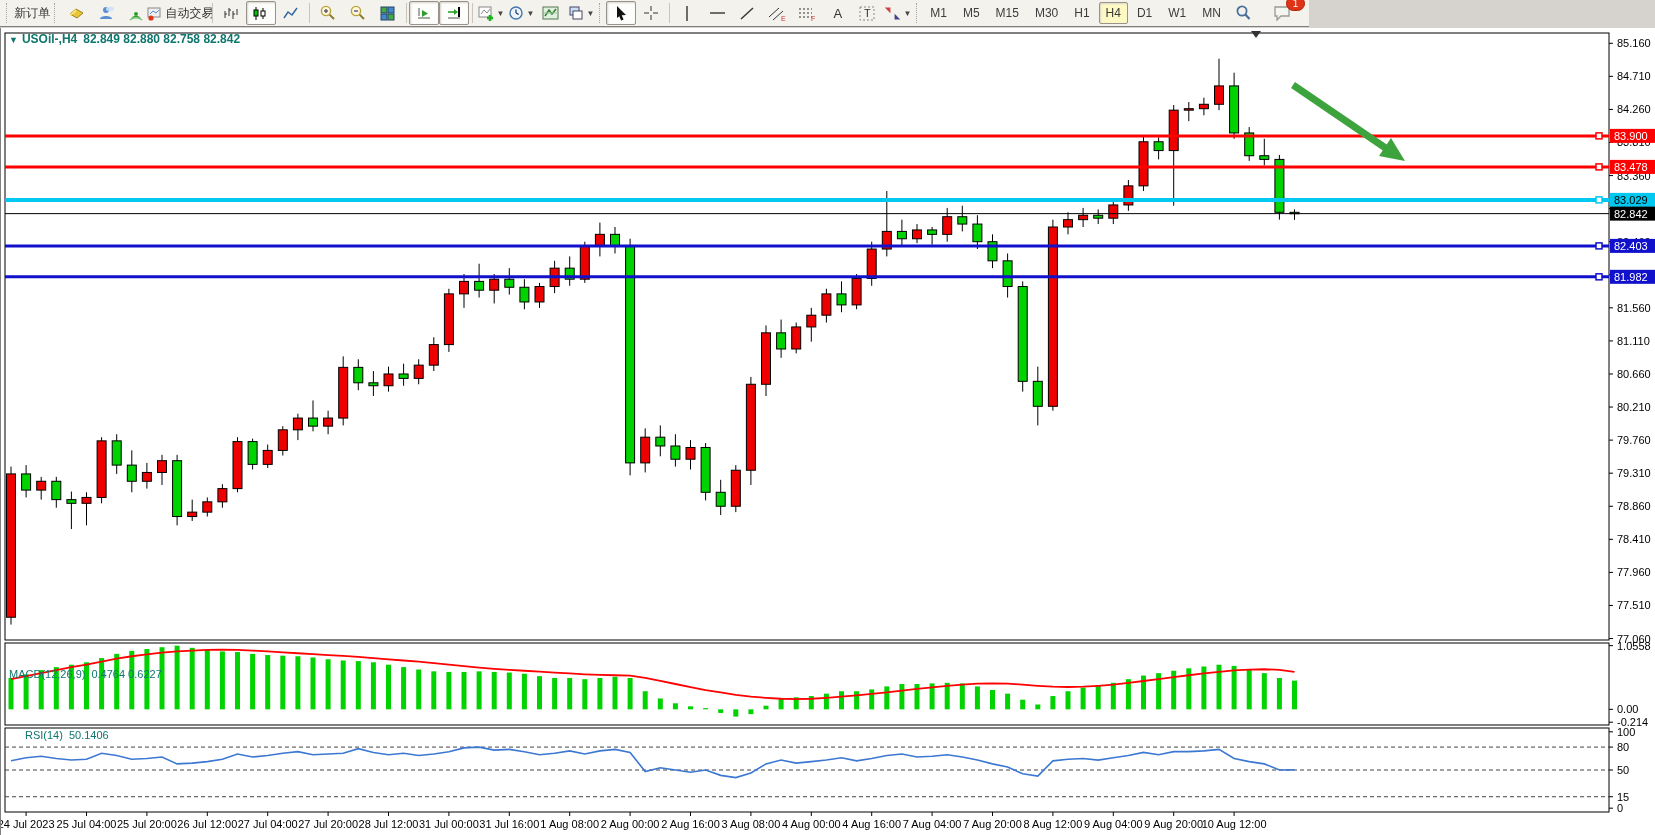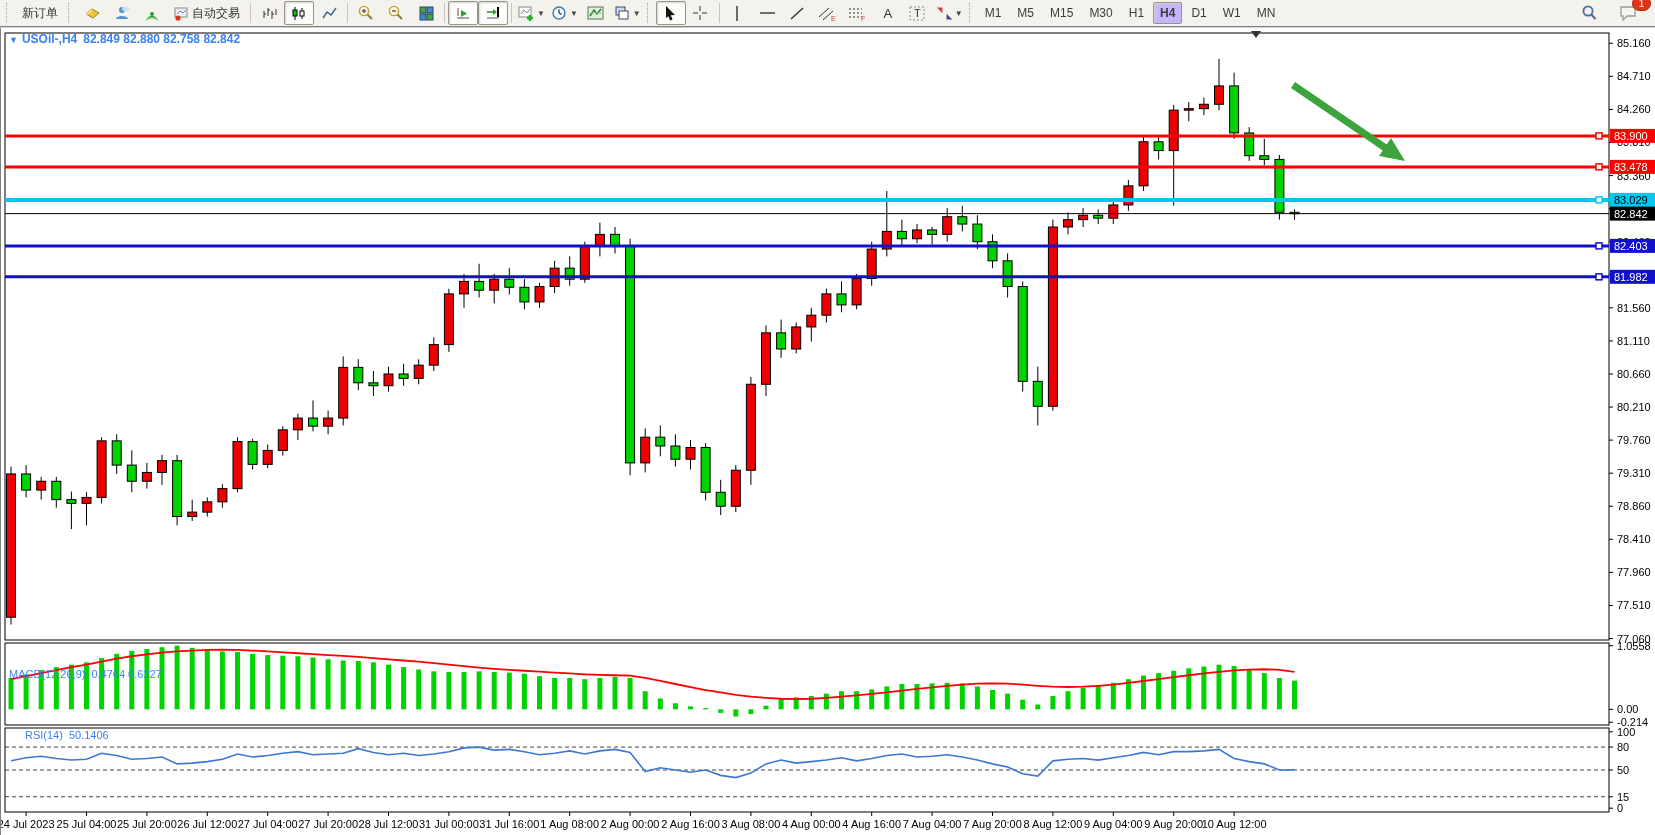--- a/index.html
+++ b/index.html
@@ -1,38 +1,38 @@
 <!DOCTYPE html>
 <html><head>
 <meta charset="utf-8">
 <style>
   html,body{margin:0;padding:0;}
   body{width:1655px;height:835px;overflow:hidden;background:#d6d3ce;
        font-family:"Liberation Sans","DejaVu Sans",sans-serif;-webkit-font-smoothing:none;}
-  #toolbar{position:absolute;top:0;left:0;width:1655px;height:27px;background:#f4f2ed;
+  #toolbar{position:absolute;top:0;left:0;width:1309px;height:27px;background:#f4f2ed;
        border-bottom:1px solid #7f7f7f;display:flex;align-items:center;padding:0 3px;box-sizing:border-box;}
   .handle{width:5px;height:20px;border-left:1px dotted #a9a49b;margin:0 3px;}
   .sep{width:1px;height:20px;background:#c9c5bc;margin:0 3px;}
   .btn{height:22px;min-width:24px;display:inline-flex;align-items:center;justify-content:center;
        border:1px solid transparent;border-radius:2px;padding:0 2px;color:#333;font-size:12px;cursor:default;}
   .btn.txt{padding:0 6px;white-space:nowrap;}
   .btn.active{background:#fdfdfb;border-color:#98948c;box-shadow:inset 1px 1px 2px #d8d4cc;}
   .btn svg{display:block;}
   .caret{font-size:8px;color:#444;margin-left:2px;}
   .tf{height:20px;padding:0 6px;font-size:12px;color:#3c3c3c;border:1px solid transparent;border-radius:2px;
       display:inline-flex;align-items:center;}
-  .tf.active{background:#c4b5fd;border-color:#98948c;box-shadow:inset 1px 1px 2px #d8d4cc;font-weight:bold;}
+  .tf.active{background:#fef9c3;border-color:#98948c;box-shadow:inset 1px 1px 2px #d8d4cc;}
   #tb-right{margin-left:auto;display:flex;align-items:center;margin-right:8px;}
   #notif{position:relative;margin-left:10px;}
   #notif-badge{position:absolute;top:-6px;right:-8px;background:#e03418;color:#fff;border-radius:8px;
       min-width:13px;height:13px;font-size:10px;display:flex;align-items:center;justify-content:center;
       border:1px solid #b02000;padding:0 2px;}
   #chartwin{position:absolute;top:28px;left:0;width:1655px;height:807px;background:#ffffff;border-left:1px solid #808080;box-sizing:border-box;}
   #chart-svg{position:absolute;top:0;left:0;}
-  .overlay{position:absolute;color:#3b82f6;font-size:11px;white-space:nowrap;}
+  .overlay{position:absolute;color:#0f766e;font-size:11px;white-space:nowrap;}
   #chart-title{top:4px;left:8px;font-weight:bold;font-size:12px;}
   #chart-title .tri{font-size:9px;margin-right:4px;}
   #macd-label{top:640px;left:8px;}
   #rsi-label{top:701px;left:24px;}
   .sp{margin-right:6px;}
 </style>
 </head>
 <body>
 
 <div id="toolbar">

